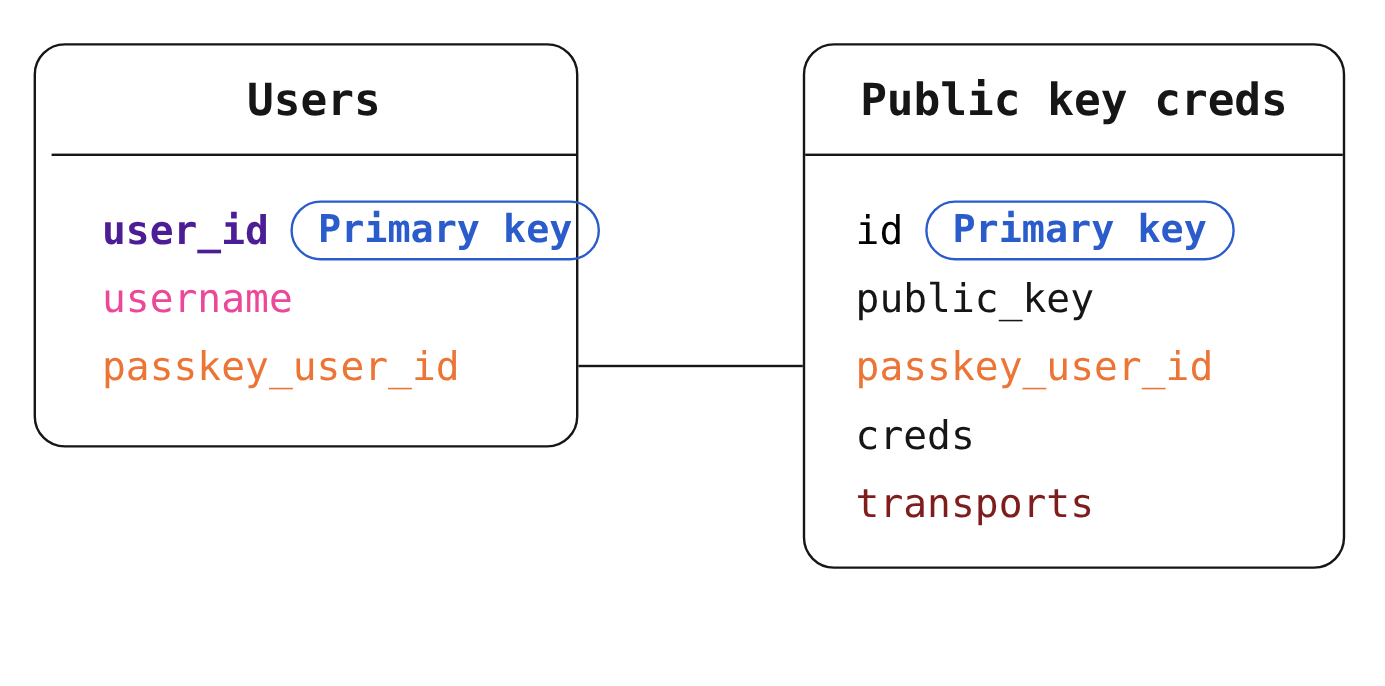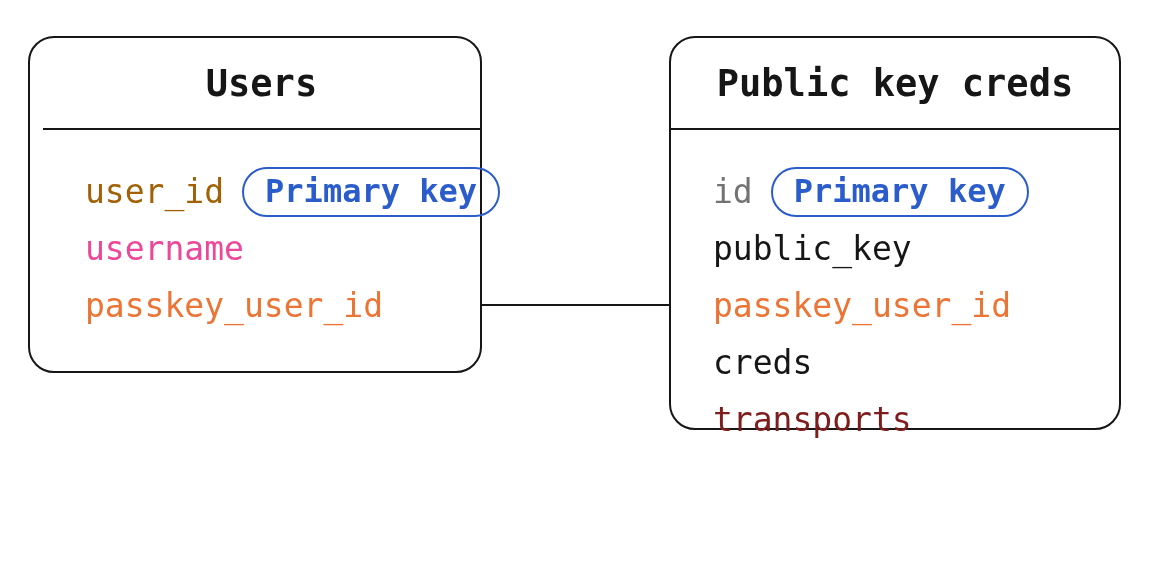--- a/index.html
+++ b/index.html
@@ -26,21 +26,21 @@
     left: 28px;
     top: 36px;
     width: 454px;
     height: 337px;
     padding-left: 13px;
   }
   #table-public-key-creds {
     left: 669px;
     top: 36px;
     width: 452px;
-    height: 394px;
+    height: 438px;
   }
   .table-header {
     height: 90px;
     border-bottom: 2px solid #161616;
     display: flex;
     align-items: center;
     justify-content: center;
     font-weight: bold;
     font-size: 37px;
     white-space: nowrap;
@@ -75,39 +75,39 @@
     background: #161616;
   }
 </style>
 </head>
 <body>
 
 <div class="table-node" id="table-users">
   <div class="table-header">Users</div>
   <div class="table-fields">
     <div class="field-row">
-      <span class="field-name" style="color: #a16207;">user_id</span>
+      <span class="field-name" style="color: #4c1d95; font-weight: bold;">user_id</span>
       <span class="pk-badge" style="color: rgb(43, 92, 203);">Primary key</span>
     </div>
     <div class="field-row">
       <span class="field-name" style="color: #ec4899;">username</span>
     </div>
     <div class="field-row">
       <span class="field-name" style="color: rgb(236, 116, 52);">passkey_user_id</span>
     </div>
   </div>
 </div>
 
 <div class="relationship-line"></div>
 
 <div class="table-node" id="table-public-key-creds">
   <div class="table-header">Public key creds</div>
   <div class="table-fields">
     <div class="field-row">
-      <span class="field-name" style="color: #737373; text-align: right;">id</span>
+      <span class="field-name" style="color: #000000; text-align: right;">id</span>
       <span class="pk-badge" style="color: rgb(43, 92, 203);">Primary key</span>
     </div>
     <div class="field-row">
       <span class="field-name" style="color: rgb(22, 22, 22);">public_key</span>
     </div>
     <div class="field-row">
       <span class="field-name" style="color: rgb(236, 116, 52);">passkey_user_id</span>
     </div>
     <div class="field-row">
       <span class="field-name" style="color: rgb(22, 22, 22);">creds</span>

